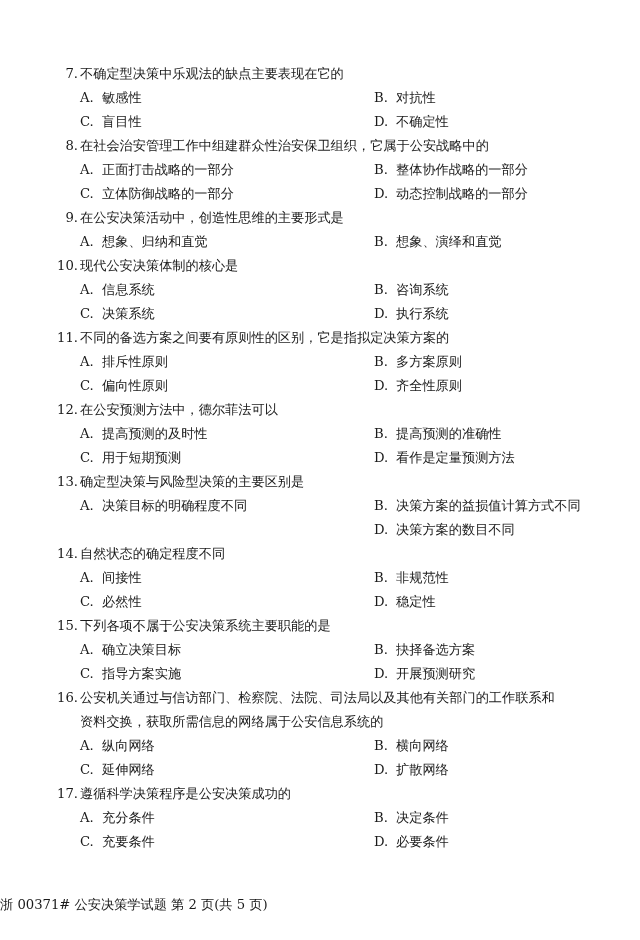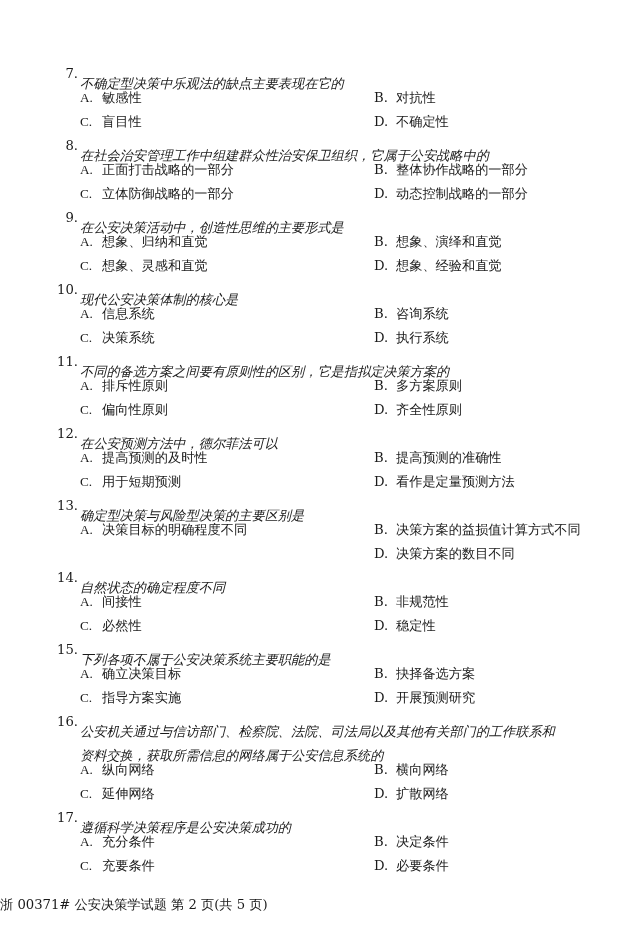--- a/index.html
+++ b/index.html
@@ -3,24 +3,24 @@
 <meta charset="utf-8">
 <style>
   html, body { margin: 0; padding: 0; background: #ffffff; }
   body { width: 640px; height: 940px; position: relative; overflow: hidden;
          font-family: "DejaVu Serif", "Liberation Serif", serif; color: #1a1a1a; }
   .page { position: absolute; left: 0; top: 0; width: 640px; height: 940px; }
   .questions { position: absolute; left: 0; top: 62px; width: 640px; }
   .q { position: relative; }
   .line { position: relative; height: 24px; line-height: 24px; font-size: 13.2px; white-space: nowrap; }
   .qnum { position: absolute; right: 562px; top: 0; text-align: right; }
-  .qtext { position: absolute; left: 80px; top: 10px; font-style: italic; }
+  .qtext { position: absolute; left: 80px; top: 0; }
   .qtext.cont { left: 80px; }
   .opt { position: absolute; top: 0; }
-  .opt.left { left: 80px; font-family: Liberation Serif, serif; }
+  .opt.left { left: 80px; }
   .opt.right { left: 364px; margin-left: 10px; }
   .opt .letter { display: inline-block; width: 22px; }
   .emph { position: relative; }
   .emph::after { content: ""; position: absolute; left: 50%; bottom: 1px; width: 2px; height: 2px;
                  margin-left: -1px; background: #1a1a1a; border-radius: 50%; }
   .footer { position: absolute; left: 0; width: 628px; top: 893px; text-align: left;
             font-size: 13.2px; line-height: 24px; }
 </style>
 </head>
 <body>
@@ -59,24 +59,20 @@
     </div>
 
     <div class="q">
       <div class="line">
           <span class="qnum">9.</span>
           <span class="qtext">在公安决策活动中，创造性思维的主要形式是</span>
         </div>
       <div class="line">
         <span class="opt left"><span class="letter">A.</span><span>想象、归纳和直觉</span></span>
         <span class="opt right"><span class="letter">B.</span><span>想象、演绎和直觉</span></span>
-      </div>
-      <div class="line">
-        <span class="opt left"><span class="letter">C.</span><span>想象、灵感和直觉</span></span>
-        <span class="opt right"><span class="letter">D.</span><span>想象、经验和直觉</span></span>
       </div>
     </div>
 
     <div class="q">
       <div class="line">
           <span class="qnum">10.</span>
           <span class="qtext">现代公安决策体制的核心是</span>
         </div>
       <div class="line">
         <span class="opt left"><span class="letter">A.</span><span>信息系统</span></span>

